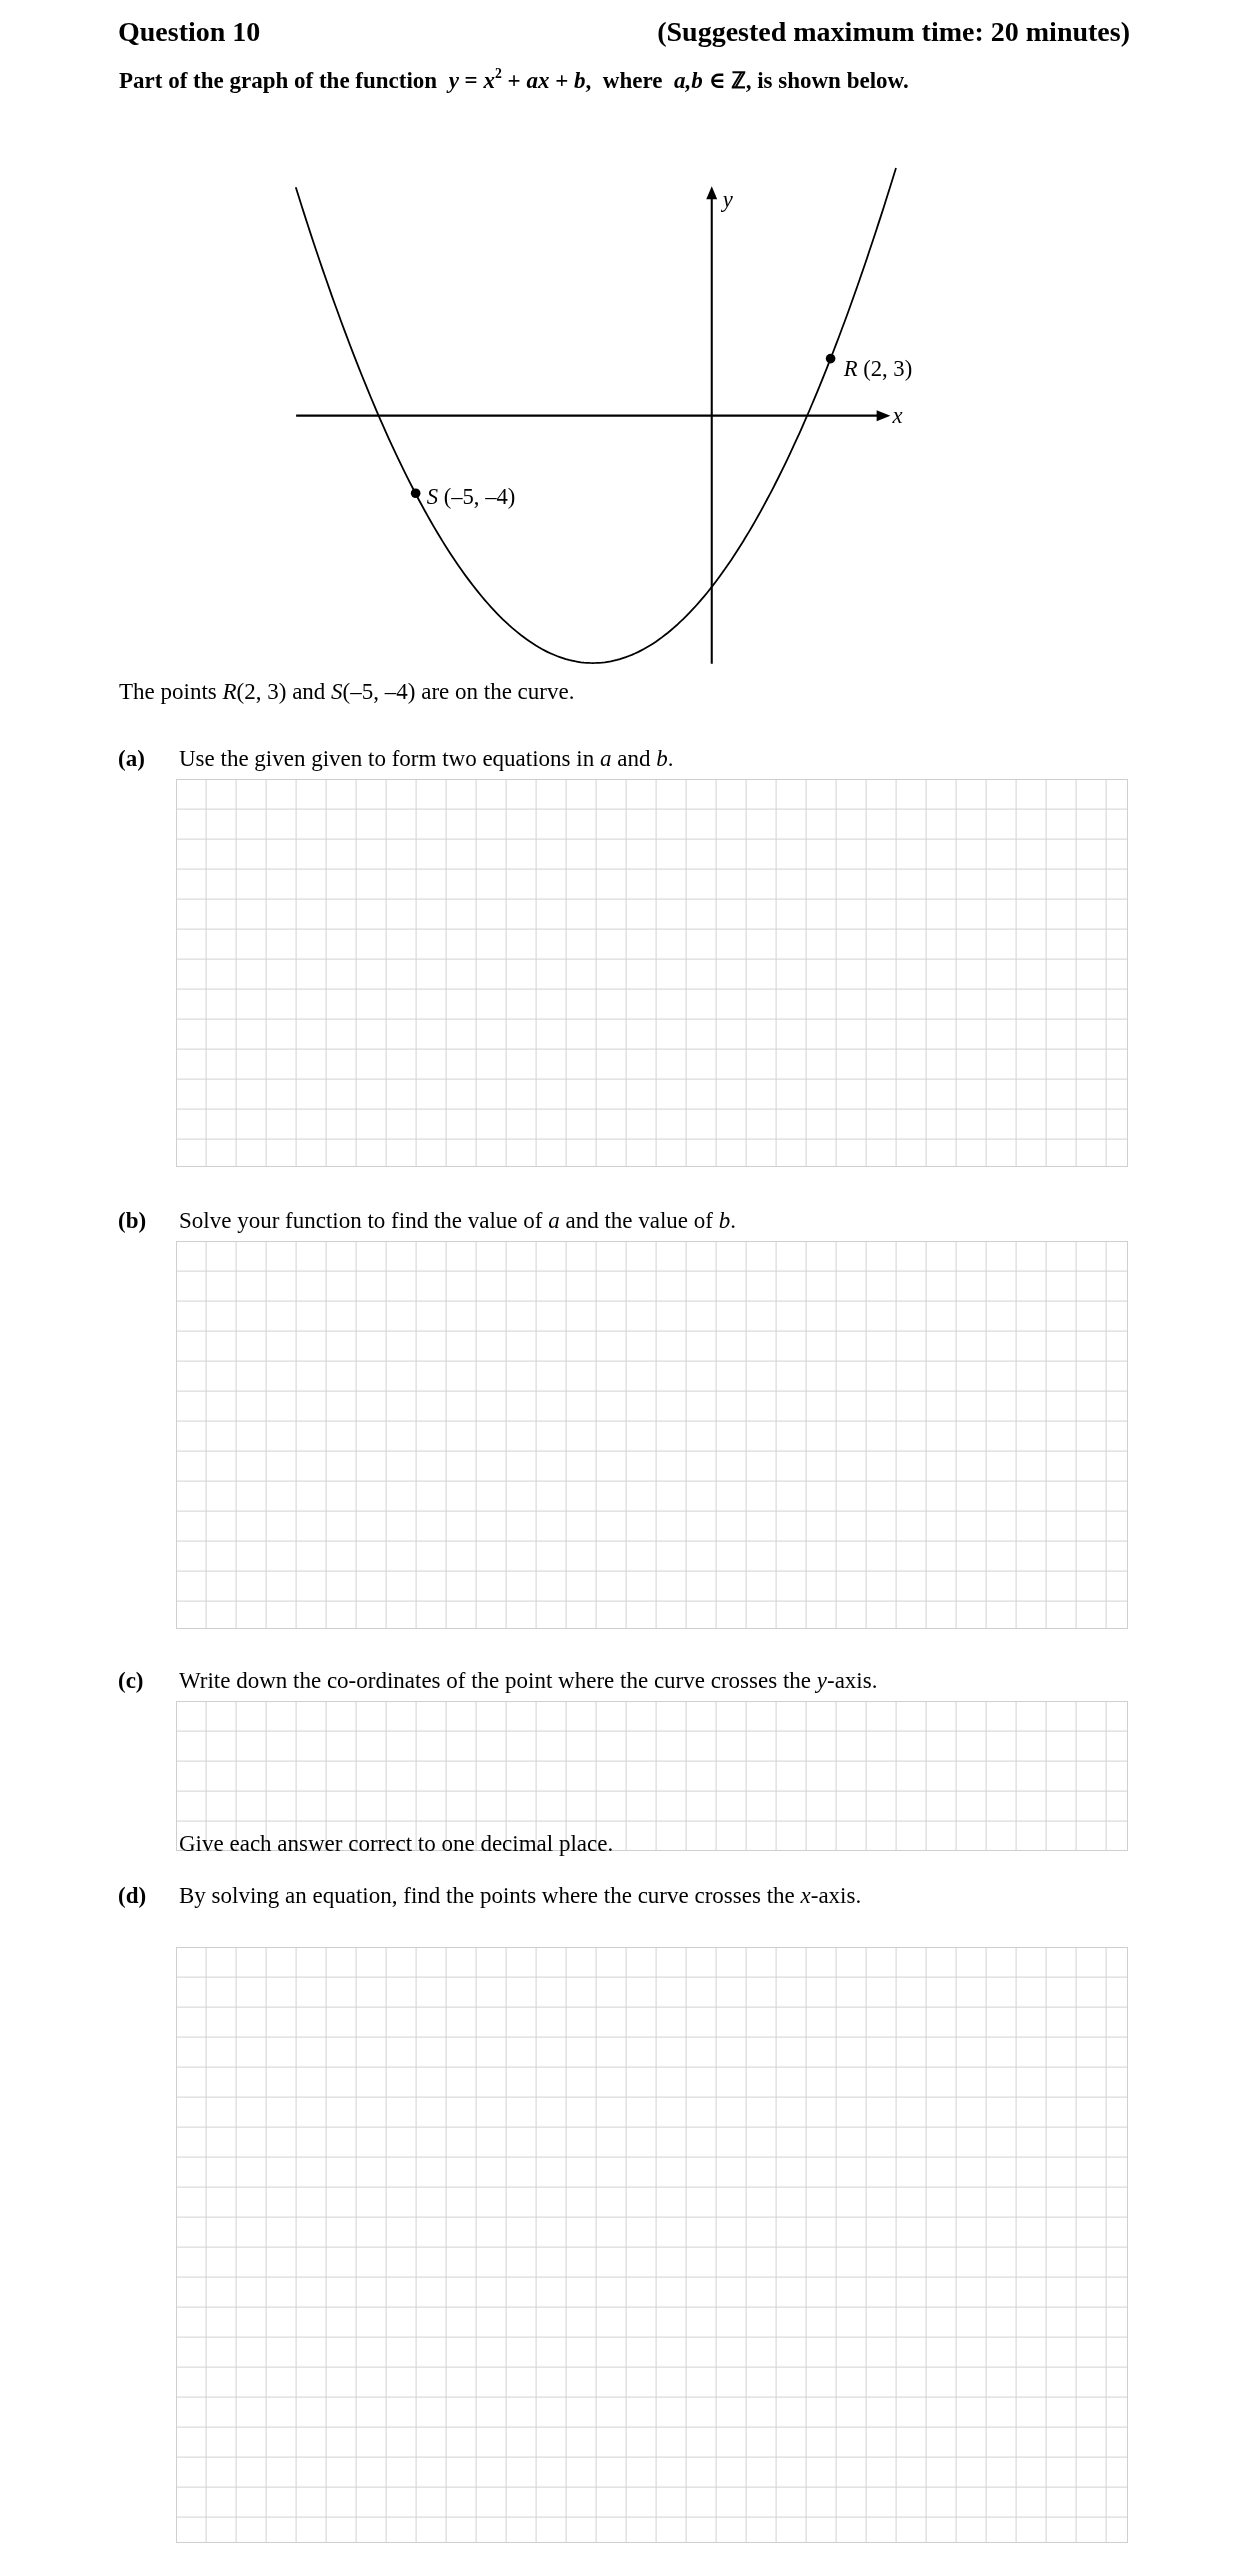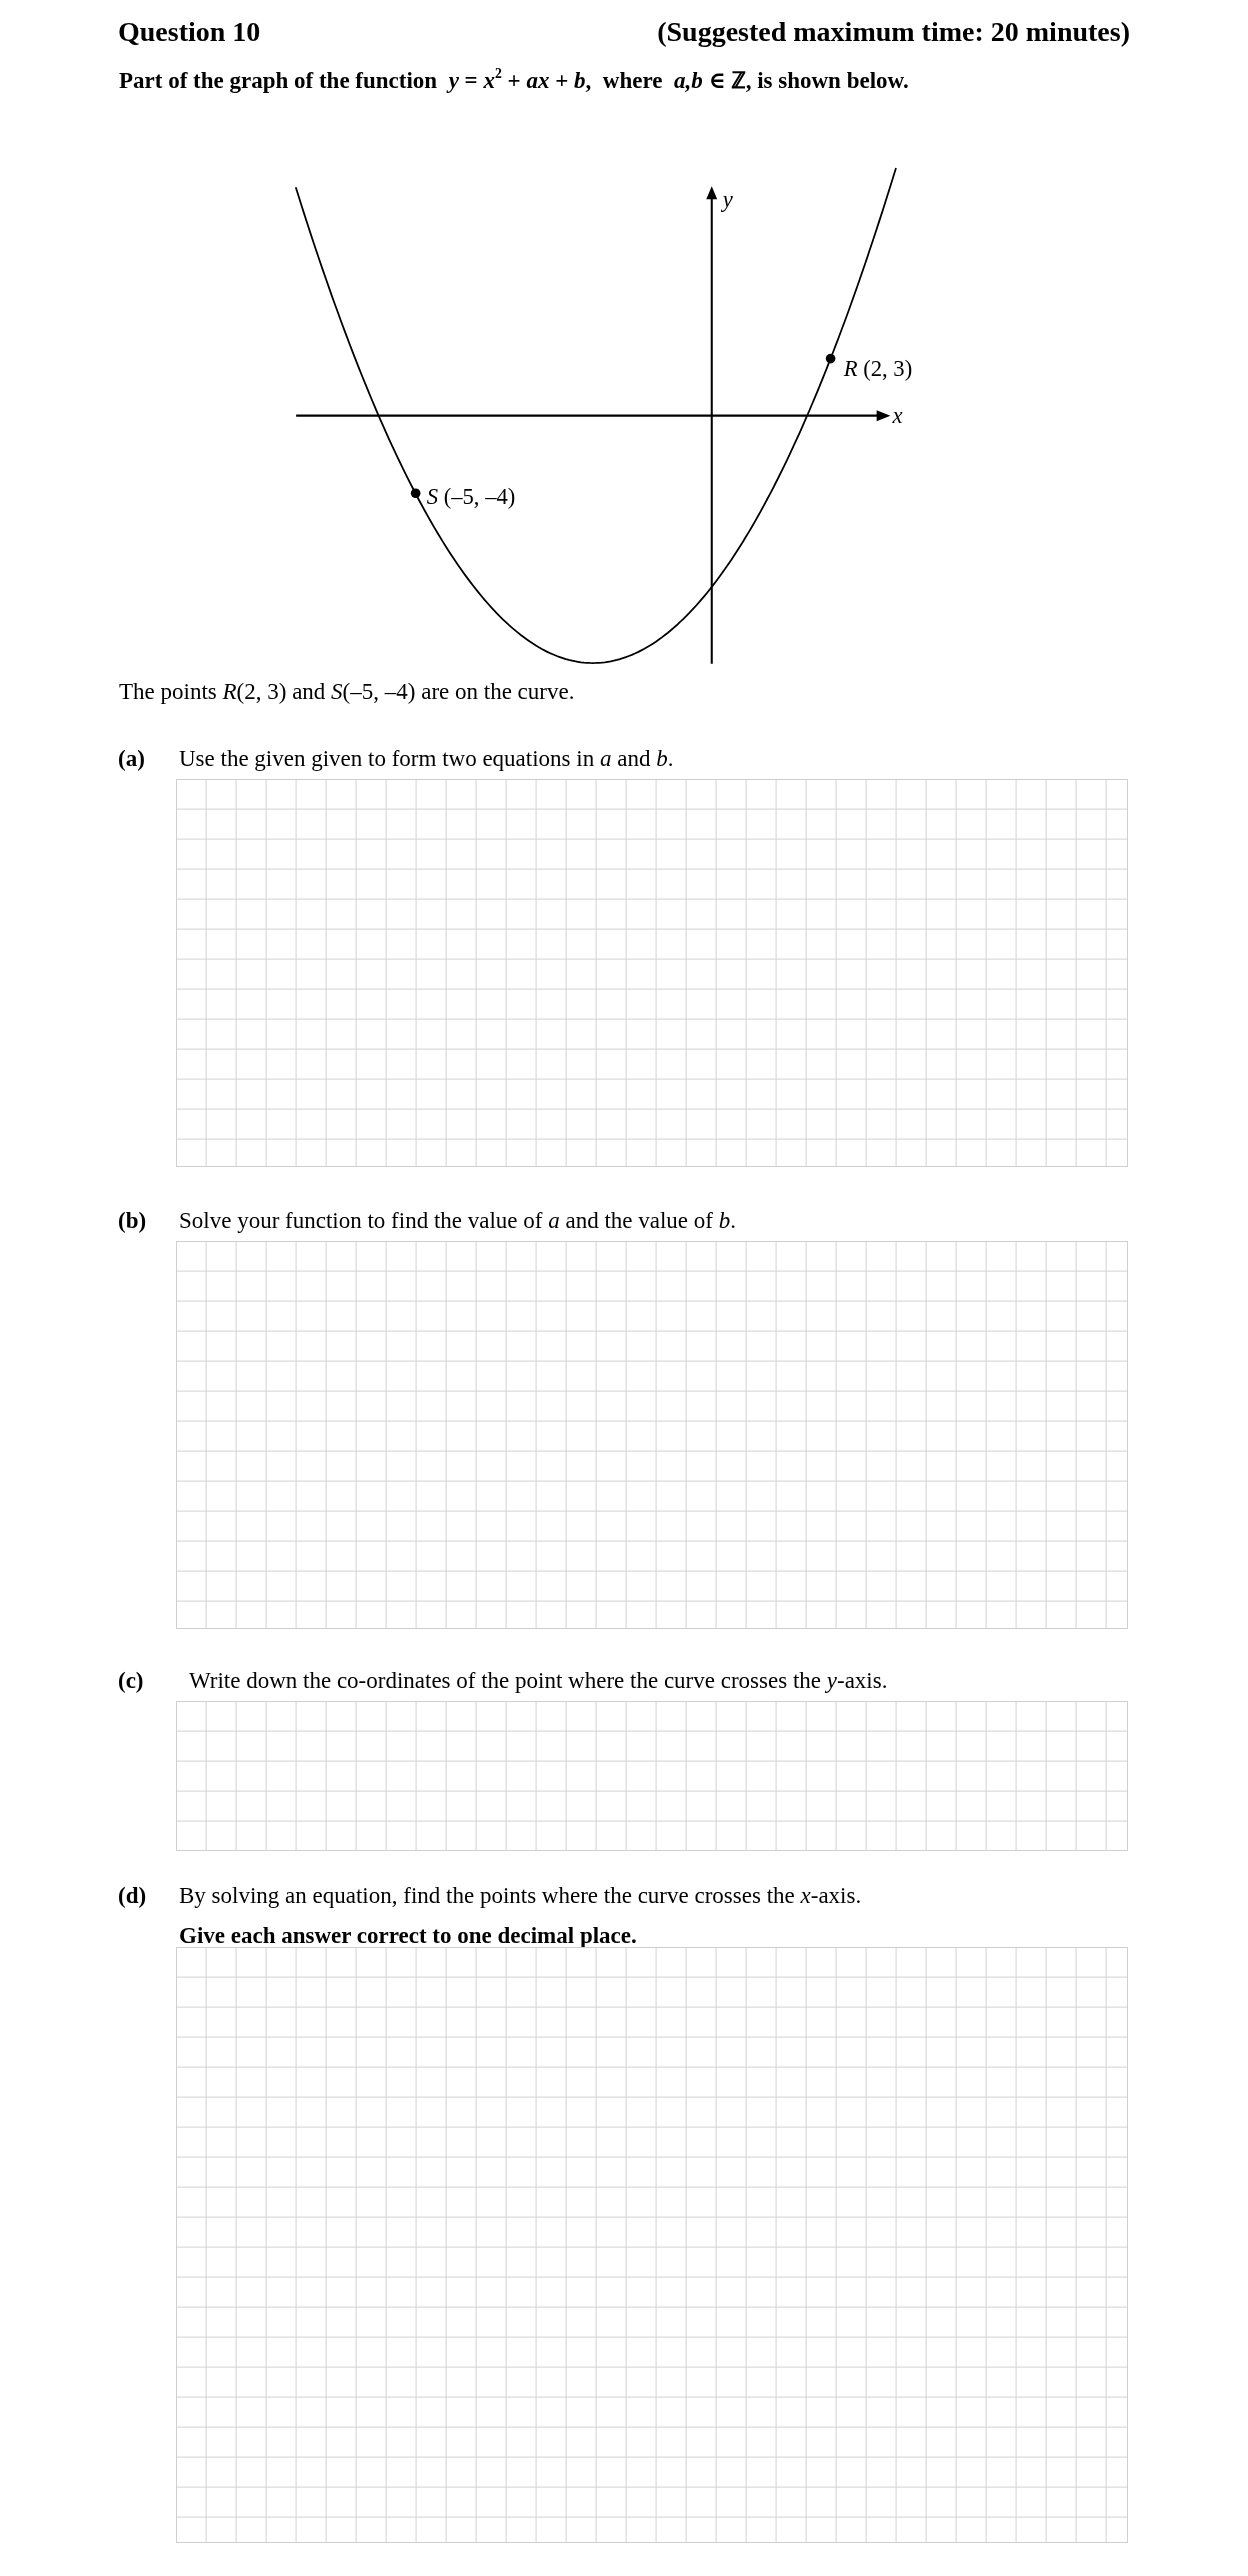--- a/index.html
+++ b/index.html
@@ -64,24 +64,24 @@
 </div>
 <div class="grid" style="top:779px; height:388px;"></div>
 
 <div class="abs lbl" style="left:118px; top:1209px;">(b)</div>
 <div class="abs body" style="left:179px; top:1209px;">
   <span>Solve your function to find the value of </span><span class="it">a</span><span> and the value of </span><span class="it">b</span><span>.</span>
 </div>
 <div class="grid" style="top:1241px; height:388px;"></div>
 
 <div class="abs lbl" style="left:118px; top:1669px;">(c)</div>
-<div class="abs body" style="left:189px; top:1669px;">
+<div class="abs body" style="left:179px; top:1669px;">
   <span>Write down the co-ordinates of the point where the curve crosses the </span><span class="it">y</span><span>-axis.</span>
 </div>
 <div class="grid" style="top:1701px; height:150px;"></div>
 
 <div class="abs lbl" style="left:118px; top:1884px;">(d)</div>
 <div class="abs body" style="left:179px; top:1884px;">
   <span>By solving an equation, find the points where the curve crosses the </span><span class="it">x</span><span>-axis.</span>
 </div>
-<div class="abs body" style="left:179px; top:1924px;font-weight:bold;">Give each answer correct to one decimal place.</div>
+<div class="abs body" style="left:179px; top:1832px;">Give each answer correct to one decimal place.</div>
 <div class="grid" style="top:1947px; height:596px;"></div>
 
 
 </body></html>

